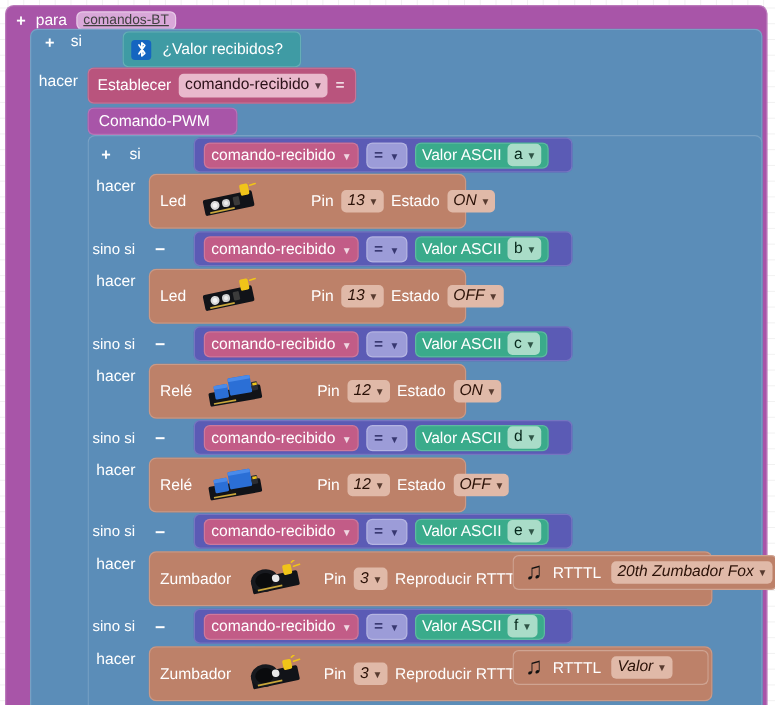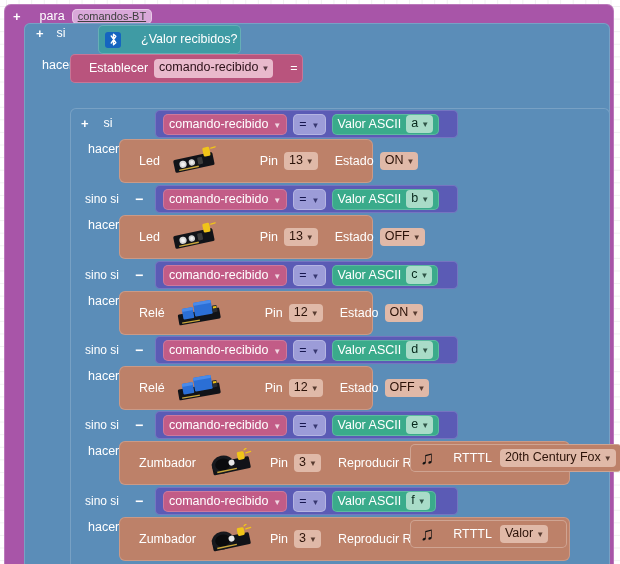--- a/index.html
+++ b/index.html
@@ -34,33 +34,33 @@
   
   #proc{
     left:4px;top:4px;width:610px;height:562px;
     border-radius:7px 7px 0 0;
     box-shadow:inset 0 0 0 1px rgba(255,255,255,.22);
   }
   #proc-head{
     position:absolute;left:0;top:0;height:24px;width:152px;
     display:flex;align-items:center;gap:7px;padding-left:9px;box-sizing:border-box;
   }
-  .lbl{color:#ffffff;font-size:12.5px;line-height:1;white-space:nowrap;margin-left:11px;}
+  .lbl{color:#ffffff;font-size:12.5px;line-height:1;white-space:nowrap;}
   .lbl-sm{font-size:12px;}
   .plus{color:#fff;font-size:13px;font-weight:bold;line-height:1;margin-right:1px;}
   .minus{color:#fff;font-size:14px;font-weight:bold;line-height:1;}
 
   
   .field{
     display:inline-flex;align-items:center;gap:3px;
     border-radius:4px;padding:1px 4px 2px 5px;
     font-size:12.5px;color:#000;line-height:1.25;white-space:nowrap;
   }
   .f-var{background:#e9b9cc;color:#2b1018;}
-  .f-dev{background:#e0b9a8;color:#2b1208;}
+  .f-dev{background:#e0b9a8;color:#2b1208;font-style:italic;}
   .f-text{background:#a9dcc8;color:#07281c;}
   .caret{font-size:8px;opacity:.75;transform:translateY(1px);}
 
   
   #ifmain{left:24px;top:23px;width:586px;height:543px;border-radius:6px 6px 0 0;
     box-shadow:inset 0 0 0 1px rgba(255,255,255,.18);}
   .ifrow{position:absolute;display:flex;align-items:center;gap:8px;}
 
   
   .cond{
@@ -135,32 +135,35 @@
         </svg>
       </span>
       <span class="lbl">¿Valor recibidos?</span>
     </div>
   </div>
 
   <div class="ifrow" style="left:31px;top:59px;">
     <span class="lbl">hacer</span>
   </div>
 
-  <div class="blk c-var" style="left:70px;top:54px;width:233px;height:29px;border-radius:5px;box-shadow:inset 0 0 0 1px rgba(255,255,255,.2);text-align:center;">
+  <div class="blk c-var" style="left:70px;top:54px;width:215px;height:29px;border-radius:5px;box-shadow:inset 0 0 0 1px rgba(255,255,255,.2);text-align:center;">
     <div style="display:flex;align-items:center;gap:6px;height:100%;padding-left:8px;">
       <span class="lbl">Establecer</span>
       <span class="field f-var">
         <span>comando-recibido</span>
           <span class="caret">▼</span>
       </span>
       <span class="lbl">=</span>
     </div>
   </div>
 
 
+  <div class="pwm" style="left:70px;top:86px;width:102px;">
+    <span class="lbl">Comando-PWM</span>
+  </div>
 
   <div class="blk c-ctrl" style="left:70px;top:108px;width:540px;height:458px;border-radius:6px 6px 0 0;box-shadow:inset 0 0 0 1px rgba(255,255,255,.18);"></div>
 
   <div id="branches">
       <div class="ifrow" style="left: 81px; top: 117px;">
         <span class="plus">+</span>
         <span class="lbl" style="margin-left:6px">si</span>
       </div>
       <div class="cond c-logic" style="left: 155px; top: 110px; width: 290px;">
         <span class="pill var">
@@ -407,21 +410,21 @@
             <span>3</span>
             <span class="caret">▼</span>
           </span>
           <span class="lbl">Reproducir RTTTL</span>
         </div>
       </div>
       <div class="rtttl" style="top: 444px; left: 410px; width: 196px;">
         <span class="note">♫</span>
         <span class="lbl">RTTTL</span>
         <span class="field f-dev">
-          <span>20th Century Fox</span>
+          <span>20th Zumbador Fox</span>
           <span class="caret">▼</span>
         </span>
       </div>
       <div class="ifrow" style="left: 74px; top: 494px;">
         <span class="lbl lbl-sm">sino si</span>
         <span class="minus" style="margin-left:8px">−</span>
       </div>
       <div class="cond c-logic" style="left: 155px; top: 487px; width: 290px;">
         <span class="pill var">
           <span>comando-recibido</span>

